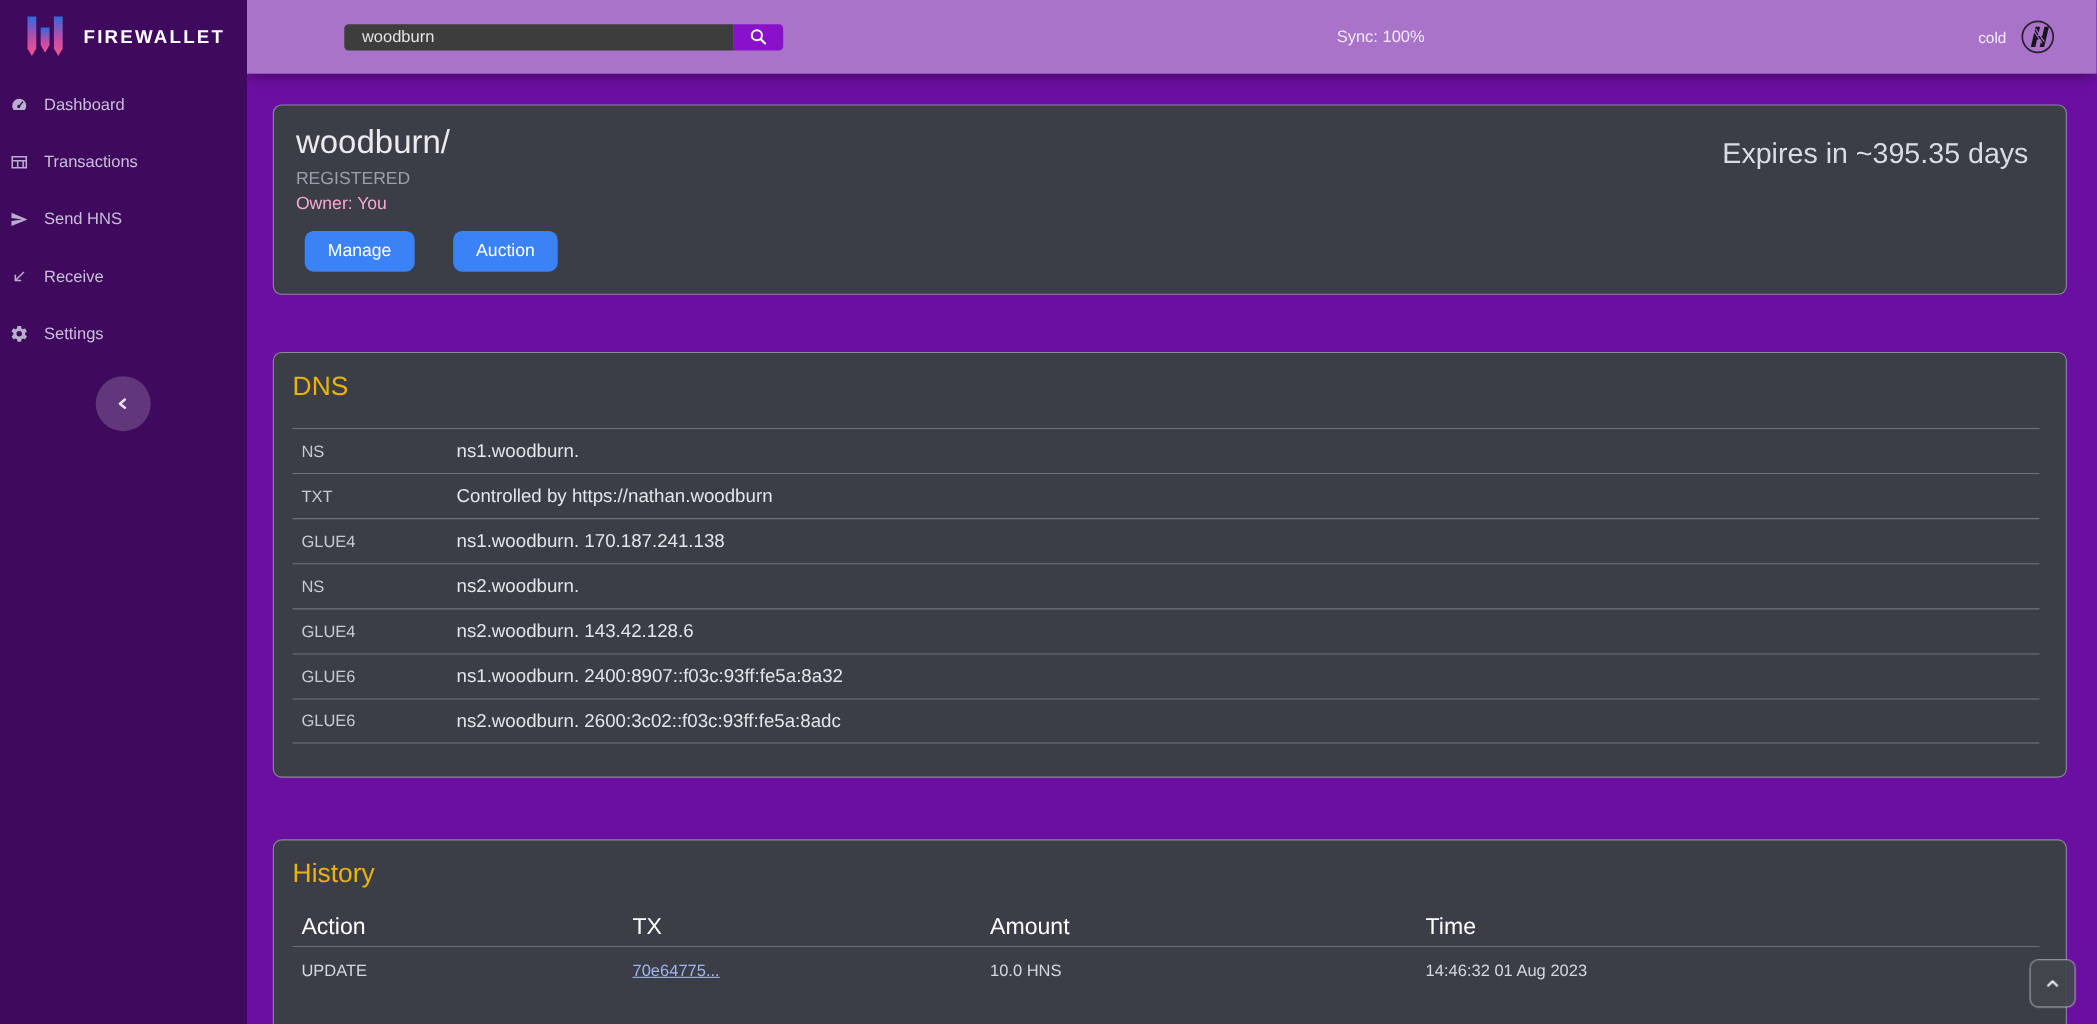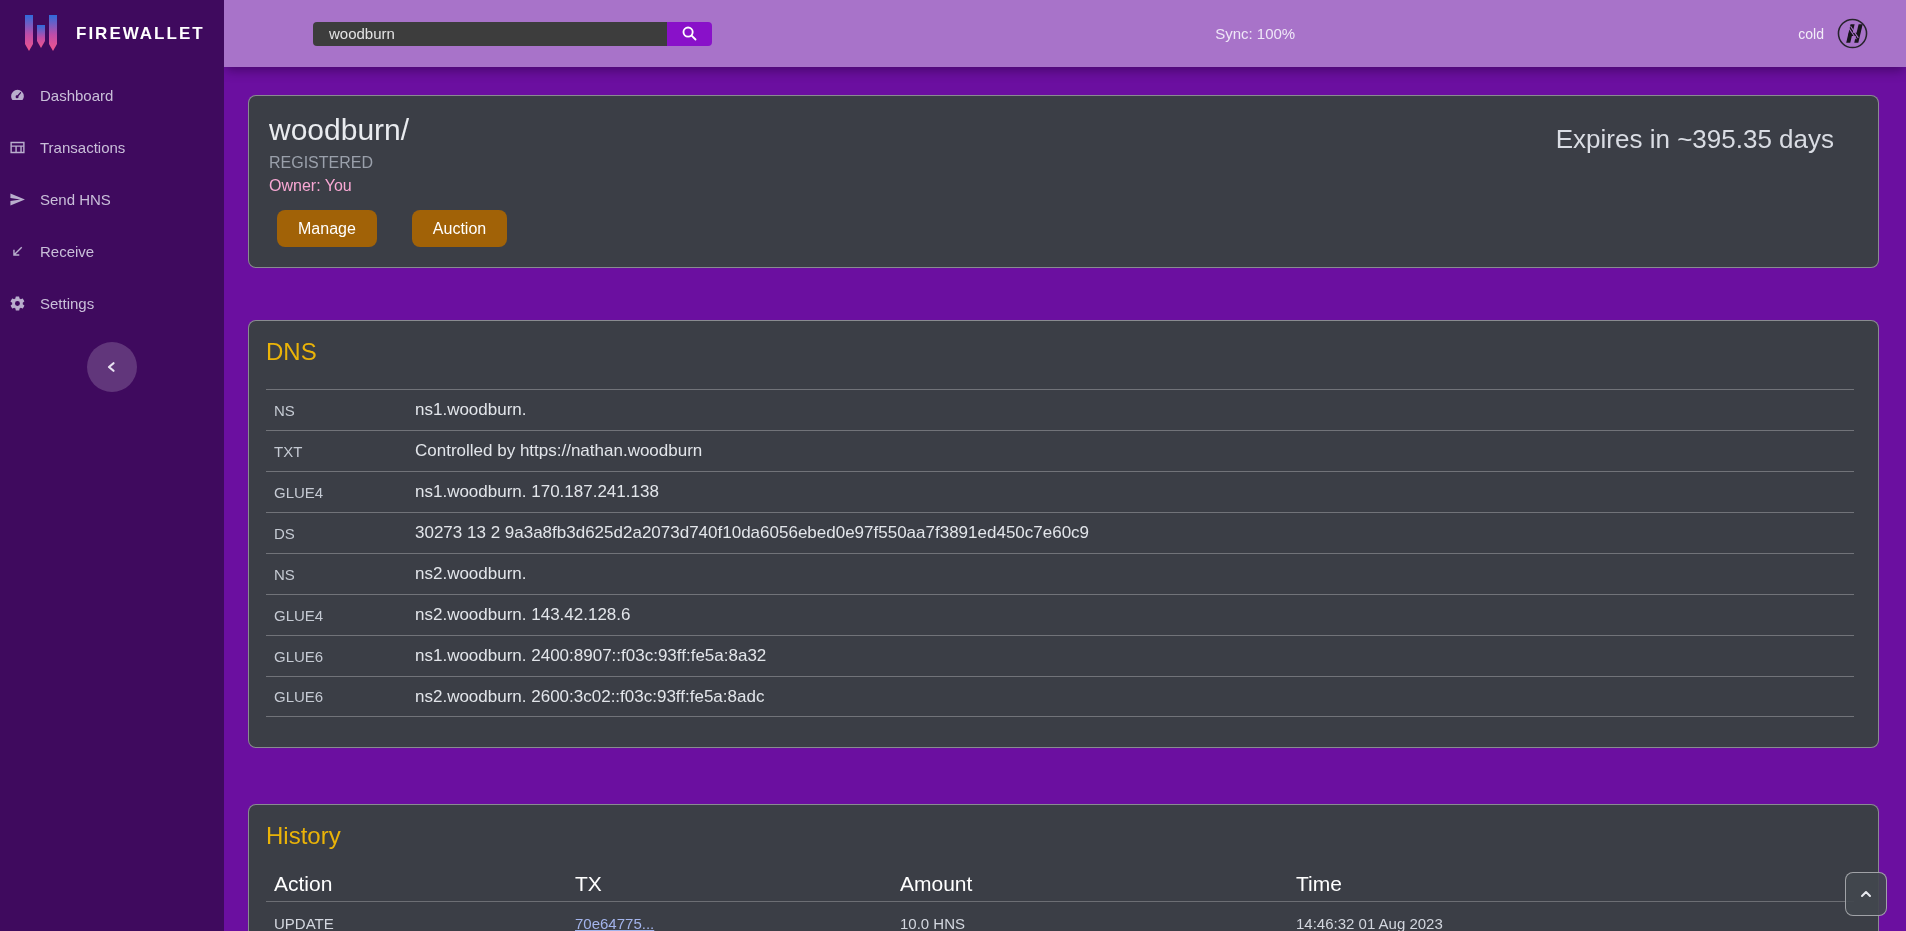--- a/index.html
+++ b/index.html
@@ -52,27 +52,27 @@
   .topbar-mid { flex: 1; text-align: center; color: #efe7f7; font-size: 15px; }
   .topbar-right { display: flex; align-items: center; gap: 13px; flex: none; }
   .wallet-label { color: #f3edf8; font-size: 14px; }
 
   
   .main { margin-left: 224px; padding: 67px 27px 0 24px; }
   .card {
     background: #3b3e46; border: 1px solid rgba(255,255,255,0.4);
     border-radius: 8px; color: #e2e5ea;
   }
-  .domain-card { margin-top: 28px; padding: 16px 32px 20px 20px; display: flex; justify-content: space-between; }
+  .domain-card { margin-top: 28px; padding: 16px 22px 20px 20px; display: flex; justify-content: space-between; }
   .domain-title { font-size: 30px; line-height: 36px; color: #e9ebef; font-weight: normal; }
   .domain-status { font-size: 16px; color: #9aa0ab; margin-top: 6px; }
   .domain-owner { font-size: 16px; color: #f9a8d4; margin-top: 5px; }
   .btn-row { display: flex; gap: 35px; margin-top: 15px; padding-left: 8px; }
   .btn {
-    background: #a16207; color: #ffffff; border: none; border-radius: 8px;
+    background: #3b82f6; color: #ffffff; border: none; border-radius: 8px;
     font-size: 16px; font-family: inherit; padding: 0 21px; height: 37px; cursor: pointer;
   }
   .expires { font-size: 26px; color: #d9dce3; padding: 12px 12px 0 0; }
 
   .dns-card { margin-top: 52px; padding: 16px 24px 30px 17px; }
   .section-title { font-size: 24px; font-weight: normal; color: #eab308; line-height: 30px; }
   .dns-table { margin-top: 22px; }
   .dns-row {
     display: flex; align-items: center; height: 41px;
     border-top: 1px solid rgba(255,255,255,0.28); padding-left: 8px;
@@ -227,24 +227,20 @@
       </div>
       <div class="dns-row">
         <span class="dns-type">TXT</span>
         <span class="dns-value">Controlled by https://nathan.woodburn</span>
       </div>
       <div class="dns-row">
         <span class="dns-type">GLUE4</span>
         <span class="dns-value">ns1.woodburn. 170.187.241.138</span>
       </div>
       <div class="dns-row">
-        <span class="dns-type">DS</span>
-        <span class="dns-value">30273 13 2 9a3a8fb3d625d2a2073d740f10da6056ebed0e97f550aa7f3891ed450c7e60c9</span>
-      </div>
-      <div class="dns-row">
         <span class="dns-type">NS</span>
         <span class="dns-value">ns2.woodburn.</span>
       </div>
       <div class="dns-row">
         <span class="dns-type">GLUE4</span>
         <span class="dns-value">ns2.woodburn. 143.42.128.6</span>
       </div>
       <div class="dns-row">
         <span class="dns-type">GLUE6</span>
         <span class="dns-value">ns1.woodburn. 2400:8907::f03c:93ff:fe5a:8a32</span>

